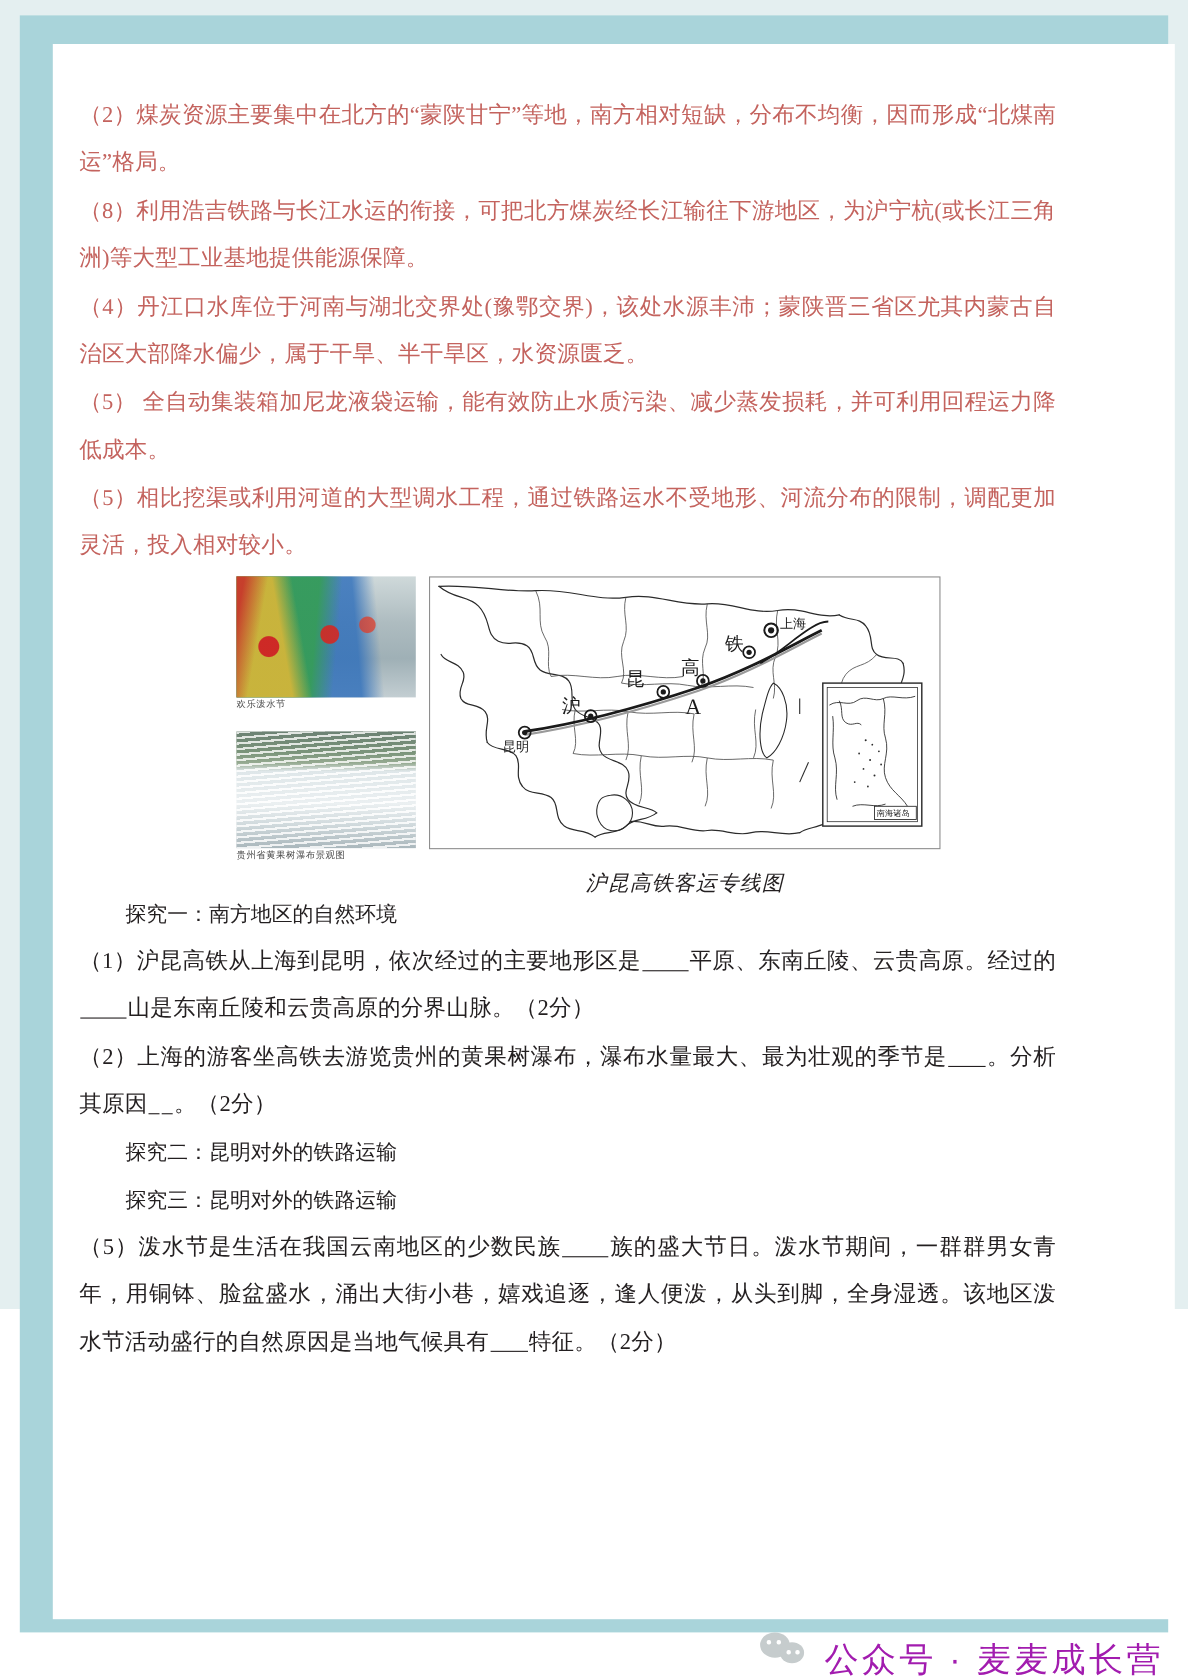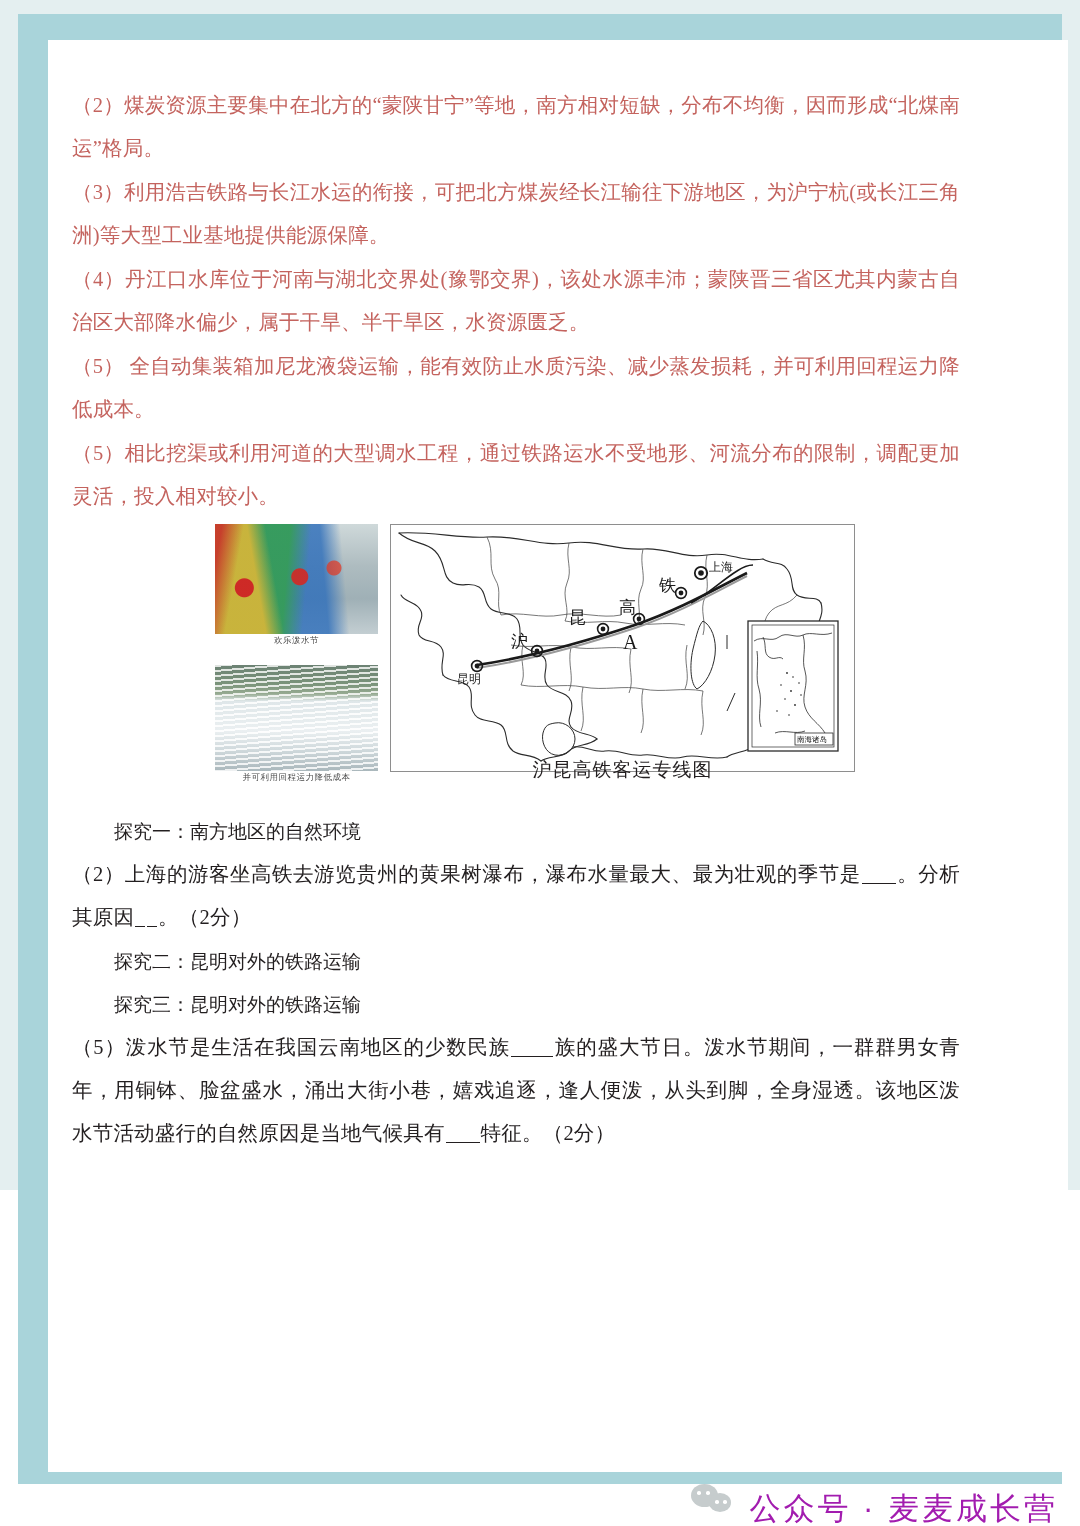--- a/index.html
+++ b/index.html
@@ -97,21 +97,20 @@
   .photo {
     width: 163px;
     display: block;
     background: #ccd4d8;
   }
   #photo-festival { height: 110px; }
   #photo-waterfall { height: 106px; }
   .photo-cap {
     font-size: 8.5px;
     color: #4a4a4a;
-    text-align: center;
     line-height: 13px;
     letter-spacing: 0.5px;
     height: 13px;
     overflow: hidden;
   }
 
   
   #photo-festival {
     background:
       radial-gradient(circle at 18% 58%, rgba(206,30,36,.92) 0 9px, transparent 10px),
@@ -138,27 +137,28 @@
     width: 465px;
     height: 248px;
     border: 1.3px solid #8e8e8e;
     box-sizing: border-box;
     background: #ffffff;
     overflow: hidden;
   }
   #map-caption {
     position: absolute;
     left: 318px;
-    top: 232px;
+    top: 266px;
     width: 465px;
     text-align: center;
     font-size: 19px;
     line-height: 28px;
     color: #231f20;
     letter-spacing: 1px;
+    font-style: italic;
   }
   #map-panel svg { display: block; }
 
   
   #footer-mark {
     position: absolute;
     left: 0;
     top: 1472px;
     width: 1080px;
     height: 54px;
@@ -202,36 +202,36 @@
 <body>
 
 <div id="page-frame">
   <div id="frame-band">
     <div id="paper"></div>
   </div>
 
   <div id="content">
 
     <p class="para red">（2）煤炭资源主要集中在北方的“蒙陕甘宁”等地，南方相对短缺，分布不均衡，因而形成“北煤南运”格局。</p>
-    <p class="para red">（3）利用浩吉铁路与长江水运的衔接，可把北方煤炭经长江输往下游地区，为沪宁杭(或长江三角洲)等大型工业基地提供能源保障。</p>
+    <p class="para red">（8）利用浩吉铁路与长江水运的衔接，可把北方煤炭经长江输往下游地区，为沪宁杭(或长江三角洲)等大型工业基地提供能源保障。</p>
     <p class="para red">（4）丹江口水库位于河南与湖北交界处(豫鄂交界)，该处水源丰沛；蒙陕晋三省区尤其内蒙古自治区大部降水偏少，属于干旱、半干旱区，水资源匮乏。</p>
     <p class="para red">（5） 全自动集装箱加尼龙液袋运输，能有效防止水质污染、减少蒸发损耗，并可利用回程运力降低成本。</p>
     <p class="para red">（5）相比挖渠或利用河道的大型调水工程，通过铁路运水不受地形、河流分布的限制，调配更加灵活，投入相对较小。</p>
 
 
     <div id="figure-block">
 
       <div id="photo-col">
         <div class="photo-wrap">
           <div class="photo" id="photo-festival"></div>
           <div class="photo-cap">欢乐泼水节</div>
         </div>
         <div class="photo-wrap" style="margin-top:18px">
           <div class="photo" id="photo-waterfall"></div>
-          <div class="photo-cap">并可利用回程运力降低成本</div>
+          <div class="photo-cap">贵州省黄果树瀑布景观图</div>
         </div>
       </div>
 
       <div id="map-panel">
         <svg width="463" height="246" viewBox="0 0 463 246">
 
           <g fill="none" stroke="#2b2b2b" stroke-width="1.1" stroke-linejoin="round" stroke-linecap="round">
             <path d="M8,8 C22,20 34,16 44,26 C56,38 50,52 62,58 C72,63 78,56 88,62
                      C96,67 92,78 100,84 C108,90 120,86 126,94 C132,102 126,112 132,120
                      C138,128 150,126 154,134 C158,142 150,152 156,160 C162,168 176,166 180,176
@@ -341,20 +341,21 @@
             <rect x="404" y="208" width="38" height="12" fill="#ffffff" stroke="#2b2b2b" stroke-width="0.8"></rect>
             <text x="406" y="217" font-family="'Liberation Serif',serif" font-size="7.5" fill="#1a1a1a">南海诸岛</text>
           </g>
         </svg>
       </div>
 
       <div id="map-caption">沪昆高铁客运专线图</div>
     </div>
 
     <p class="explore">探究一：南方地区的自然环境</p>
+    <p class="para"><span>（1）沪昆高铁从上海到昆明，依次经过的主要地形区是</span><span class="blank"></span><span>平原、东南丘陵、云贵高原。经过的</span><span class="blank"></span><span>山是东南丘陵和云贵高原的分界山脉。（2分）</span></p>
 
     <p class="para"><span>（2）上海的游客坐高铁去游览贵州的黄果树瀑布，瀑布水量最大、最为壮观的季节是</span><span class="blank sm"></span><span>。分析其原因</span><span class="blank tiny"></span><span class="blank tiny"></span><span>。（2分）</span></p>
 
 
     <p class="explore">探究二：昆明对外的铁路运输</p>
 
     <p class="explore">探究三：昆明对外的铁路运输</p>
     <p class="para"><span>（5）泼水节是生活在我国云南地区的少数民族</span><span class="blank"></span><span>族的盛大节日。泼水节期间，一群群男女青年，用铜钵、脸盆盛水，涌出大街小巷，嬉戏追逐，逢人便泼，从头到脚，全身湿透。该地区泼水节活动盛行的自然原因是当地气候具有</span><span class="blank sm"></span><span>特征。（2分）</span></p>
 
   </div>

